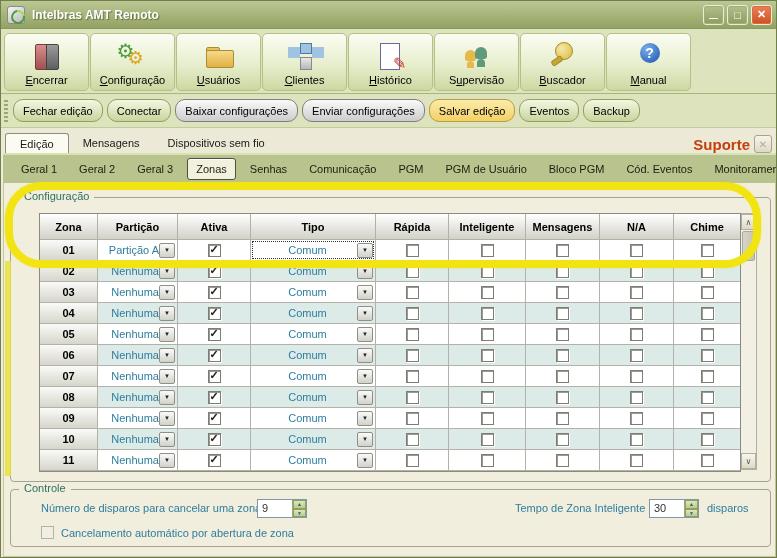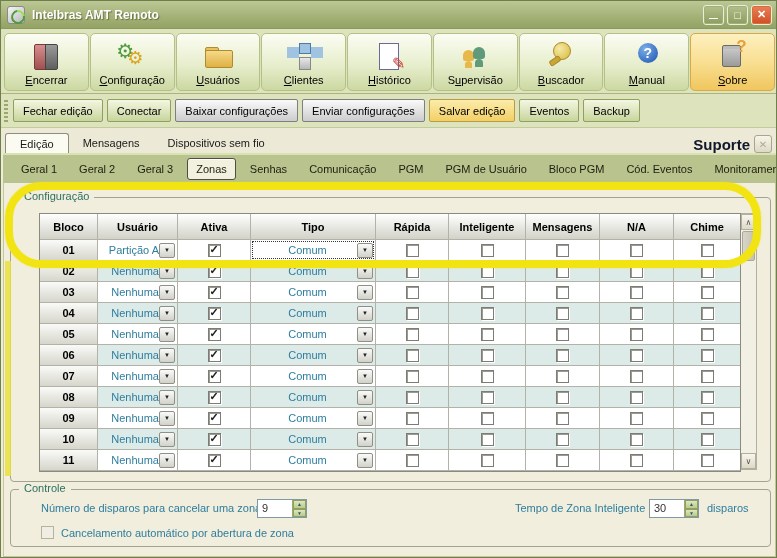--- a/index.html
+++ b/index.html
@@ -82,33 +82,33 @@
   .i-about::after{ content:"?"; position:absolute; right:2px; top:-4px; color:#e8a03a; font-size:17px; font-weight:bold;}
   
   #actionbar {
     position:absolute; left:0; top:93px; width:777px; height:34px;
     background:#dde4bd; border-bottom:1px solid #c2cb9a;
     display:flex; align-items:center; padding-left:12px; gap:4px;
   }
   #grip { position:absolute; left:3px; top:6px; width:4px; height:22px;
     background-image:repeating-linear-gradient(#9aa86e 0 2px, transparent 2px 4px);
     background-size:2px 100%; background-repeat:repeat-x; }
-  .abtn { height:23px; padding:0 9px; font-size:11px; color:#000; border-radius:2px;
+  .abtn { height:23px; padding:0 9px; font-size:11px; color:#000; border-radius:10px;
     display:flex; align-items:center; cursor:default; }
   .abtn.green { background:linear-gradient(#f3f7e2,#c8d59c); border:1px solid #8fa05f; }
   .abtn.gray  { background:linear-gradient(#fafafa,#cccccc); border:1px solid #7f7f7f; }
   .abtn.yellow{ background:linear-gradient(#fcecaa,#f2d066); border:1px solid #bb9c43; }
   
   #tabstrip { position:absolute; left:0; top:127px; width:777px; height:25px;
     background:#ece9d6; display:flex; align-items:flex-end; padding-left:4px; }
   .tab { font-size:11px; color:#1a1a1a; padding:4px 14px 4px 14px; }
   .tab.active { background:#fcfbf2; border:1px solid #8e8e7e; border-bottom:none;
     border-radius:3px 3px 0 0; position:relative; top:1px; padding-top:4px; }
   #support { margin-left:auto; display:flex; align-items:center; gap:4px; padding-right:6px; }
-  #support-label { font-size:15px; font-weight:bold; color:#0f172a; }
+  #support-label { font-size:15px; font-weight:bold; color:#c2410c; }
   #support-close { width:18px; height:18px; border:1px solid #a8a492; border-radius:3px;
     background:linear-gradient(#f7f5e8,#ddd9c6); color:#b0ab94; font-size:10px;
     display:flex; align-items:center; justify-content:center; }
   #support-close::before{ content:"✕"; }
   
   #substrip { position:absolute; left:2px; top:152px; width:773px; height:30px;
     background:#b8c38d; border-top:2px solid #d9e2b2;
     display:flex; align-items:center; padding-left:10px; gap:2px; }
   .stab { font-size:11px; color:#1e1e10; padding:4px 8px; white-space:nowrap; }
   .stab.active { background:#f2f0df; border:1px solid #4f4f3b; border-radius:3px;
@@ -218,24 +218,20 @@
         <div class="lbl">S<u>u</u>pervisão</div>
       </div>
       <div class="tbtn">
         <div class="tico i-mag"></div>
         <div class="lbl"><u>B</u>uscador</div>
       </div>
       <div class="tbtn">
         <div class="tico i-help"></div>
         <div class="lbl"><u>M</u>anual</div>
       </div>
-      <div class="tbtn active">
-        <div class="tico i-about"></div>
-        <div class="lbl"><u>S</u>obre</div>
-      </div>
     </div>
 
   <div id="actionbar">
     <div id="grip"></div>
   <div class="abtn green">Fechar edição</div>
       <div class="abtn green">Conectar</div>
       <div class="abtn gray">Baixar configurações</div>
       <div class="abtn gray">Enviar configurações</div>
       <div class="abtn yellow">Salvar edição</div>
       <div class="abtn green">Eventos</div>
@@ -274,22 +270,22 @@
     </div>
   </div>
 
   <div id="panel">
 
     <div class="groupbox" id="gb-config">
       <div class="gb-caption">Configuração</div>
       <div id="tablewrap">
         <div id="grid">
             <div class="trow head">
-              <div class="tcell" style="width: 58px;">Bloco</div>
-              <div class="tcell" style="width: 80px;">Usuário</div>
+              <div class="tcell" style="width: 58px;">Zona</div>
+              <div class="tcell" style="width: 80px;">Partição</div>
               <div class="tcell" style="width: 73px;">Ativa</div>
               <div class="tcell" style="width: 125px;">Tipo</div>
               <div class="tcell" style="width: 73px;">Rápida</div>
               <div class="tcell" style="width: 77px;">Inteligente</div>
               <div class="tcell" style="width: 74px;">Mensagens</div>
               <div class="tcell" style="width: 74px;">N/A</div>
               <div class="tcell" style="width: 66px;">Chime</div>
             </div>
             <div class="trow odd">
               <div class="tcell c-zona" style="width: 58px;">01</div>

